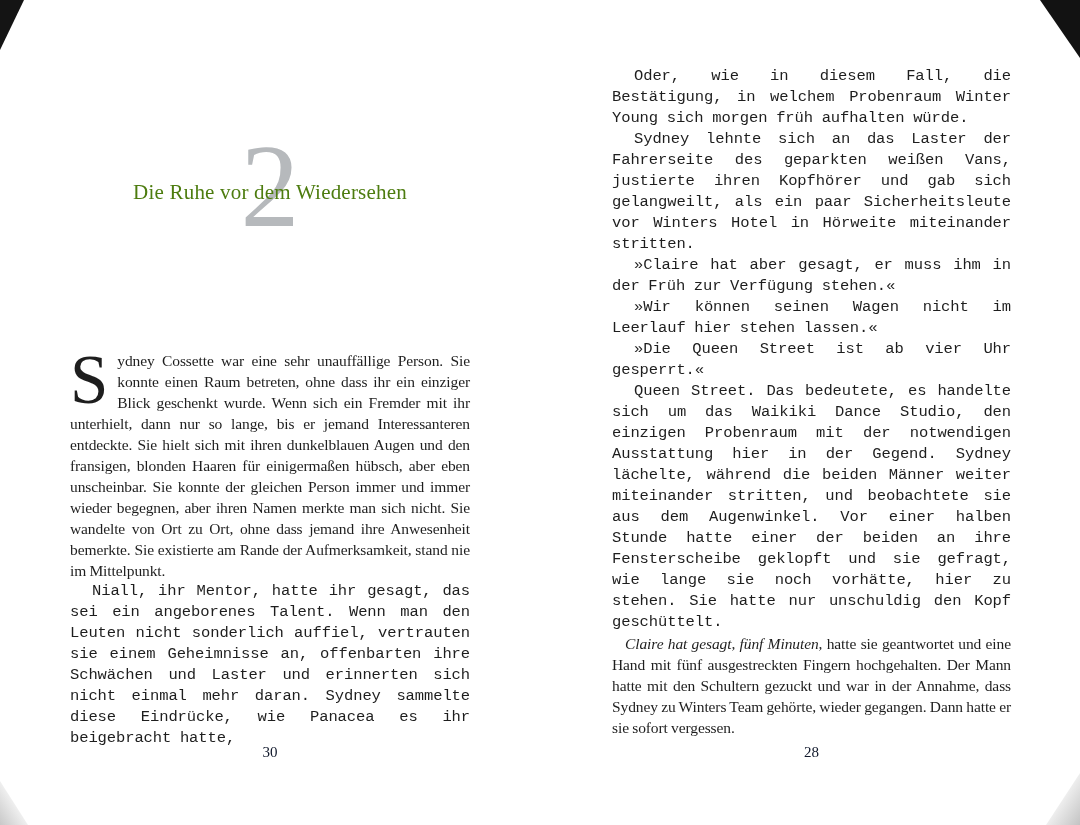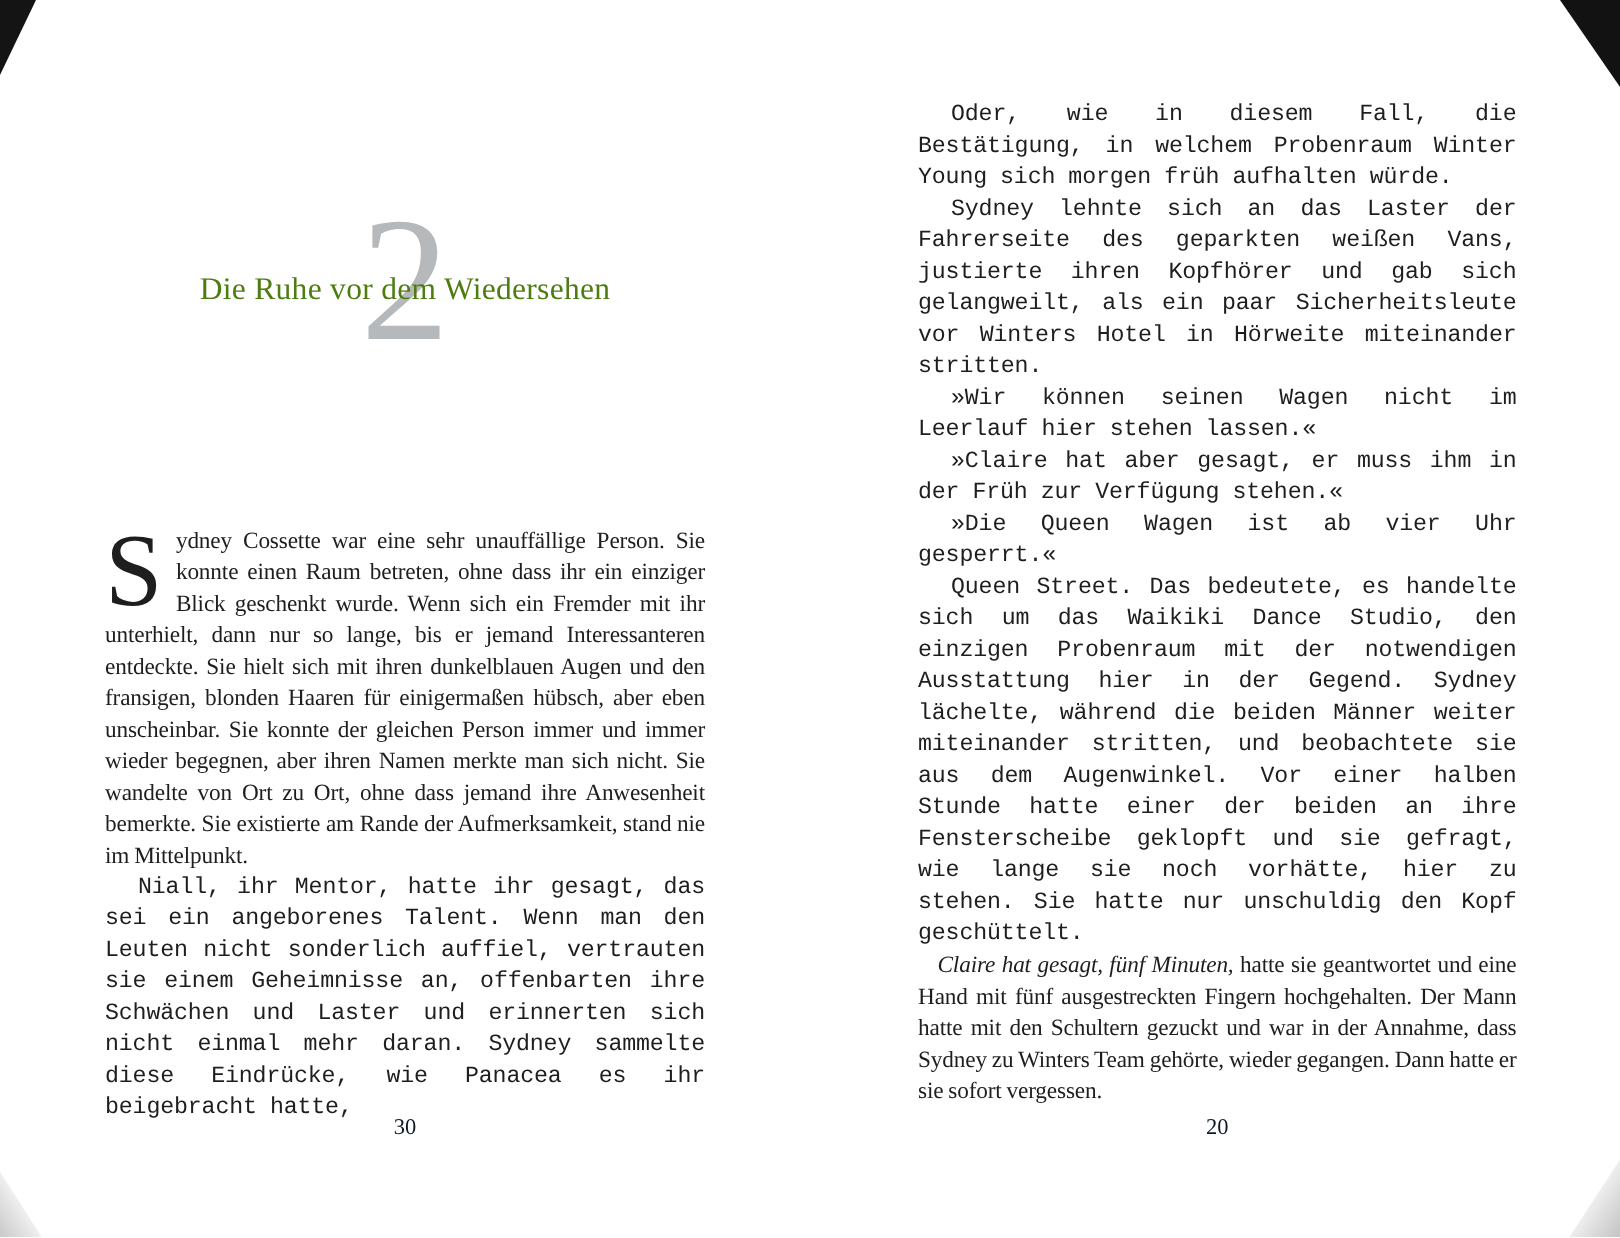--- a/index.html
+++ b/index.html
@@ -104,22 +104,22 @@
         <p class=""><span class="drop-cap">S</span><span>ydney Cossette war eine sehr unauffällige Person. Sie konnte einen Raum betreten, ohne dass ihr ein einziger Blick geschenkt wurde. Wenn sich ein Fremder mit ihr unterhielt, dann nur so lange, bis er jemand Interessanteren entdeckte. Sie hielt sich mit ihren dunkelblauen Augen und den fransigen, blonden Haaren für einigermaßen hübsch, aber eben unscheinbar. Sie konnte der gleichen Person immer und immer wieder begegnen, aber ihren Namen merkte man sich nicht. Sie wandelte von Ort zu Ort, ohne dass jemand ihre Anwesenheit bemerkte. Sie existierte am Rande der Aufmerksamkeit, stand nie im Mittelpunkt.</span></p>
         <p class="indent"><span>Niall, ihr Mentor, hatte ihr gesagt, das sei ein angeborenes Talent. Wenn man den Leuten nicht sonderlich auffiel, vertrauten sie einem Geheimnisse an, offenbarten ihre Schwächen und Laster und erinnerten sich nicht einmal mehr daran. Sydney sammelte diese Eindrücke, wie Panacea es ihr beigebracht hatte,</span></p>
       </div>
     <div class="page-number pn-left">30</div>
   </section>
 
   <section class="page page-right">
     <div class="body-text right-body" id="right-text">
         <p class="indent"><span>Oder, wie in diesem Fall, die Bestätigung, in welchem Probenraum Winter Young sich morgen früh aufhalten würde.</span></p>
         <p class="indent"><span>Sydney lehnte sich an das Laster der Fahrerseite des geparkten weißen Vans, justierte ihren Kopfhörer und gab sich gelangweilt, als ein paar Sicherheitsleute vor Winters Hotel in Hörweite miteinander stritten.</span></p>
+        <p class="indent"><span>»Claire hat aber gesagt, er muss ihm in der Früh zur Verfügung stehen.«</span></p>
         <p class="indent"><span>»Wir können seinen Wagen nicht im Leerlauf hier stehen lassen.«</span></p>
-        <p class="indent"><span>»Claire hat aber gesagt, er muss ihm in der Früh zur Verfügung stehen.«</span></p>
-        <p class="indent"><span>»Die Queen Wagen ist ab vier Uhr gesperrt.«</span></p>
+        <p class="indent"><span>»Die Queen Street ist ab vier Uhr gesperrt.«</span></p>
         <p class="indent"><span>Queen Street. Das bedeutete, es handelte sich um das Waikiki Dance Studio, den einzigen Probenraum mit der notwendigen Ausstattung hier in der Gegend. Sydney lächelte, während die beiden Männer weiter miteinander stritten, und beobachtete sie aus dem Augenwinkel. Vor einer halben Stunde hatte einer der beiden an ihre Fensterscheibe geklopft und sie gefragt, wie lange sie noch vorhätte, hier zu stehen. Sie hatte nur unschuldig den Kopf geschüttelt.</span></p>
         <p class=""><span class="italic">Claire hat gesagt, fünf Minuten,</span><span> hatte sie geantwortet und eine Hand mit fünf ausgestreckten Fingern hochgehalten. Der Mann hatte mit den Schultern gezuckt und war in der Annahme, dass Sydney zu Winters Team gehörte, wieder gegangen. Dann hatte er sie sofort vergessen.</span></p>
       </div>
-    <div class="page-number pn-right">20</div>
+    <div class="page-number pn-right">28</div>
   </section>
 
 </div>
 
 </body></html>

